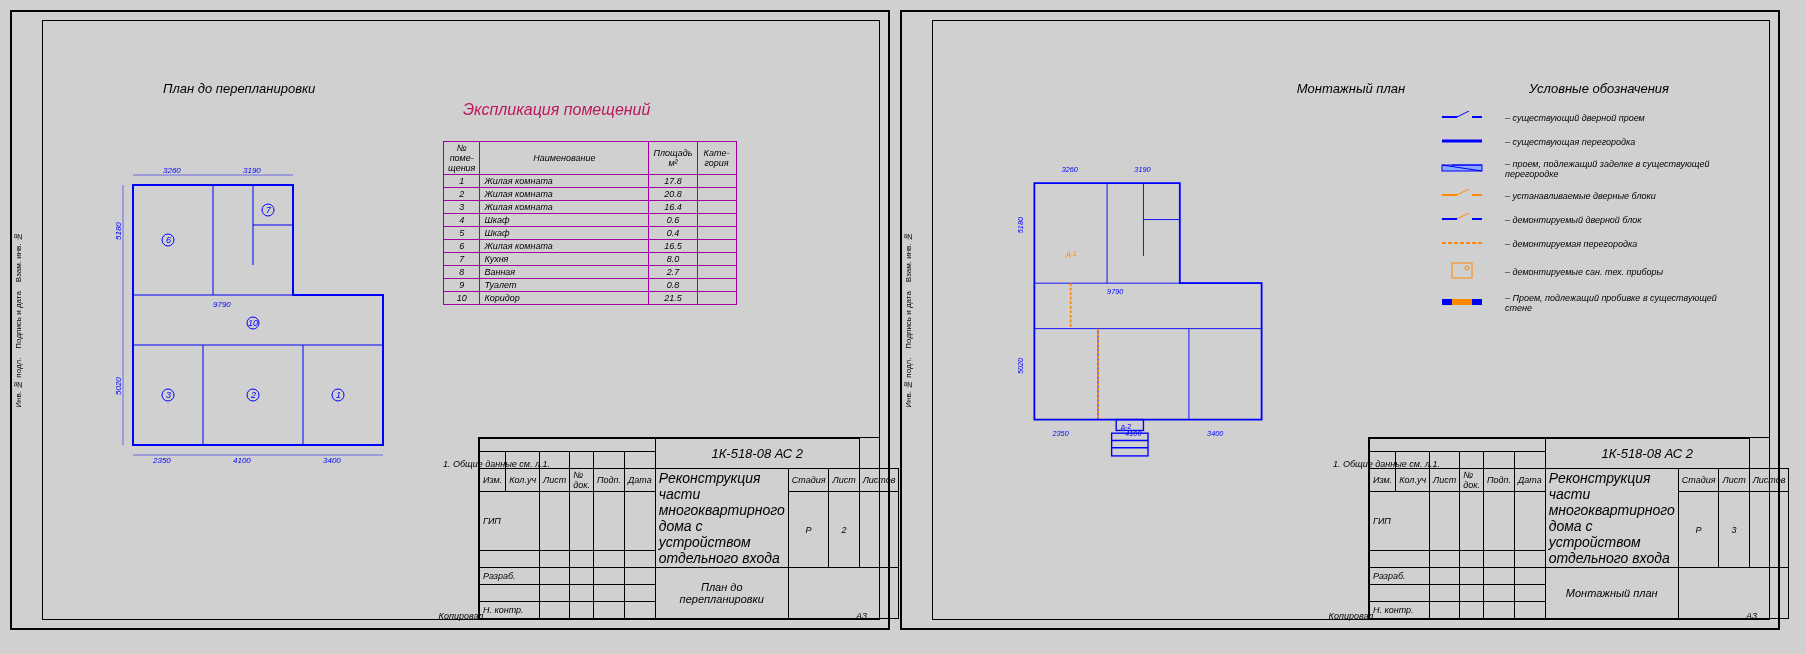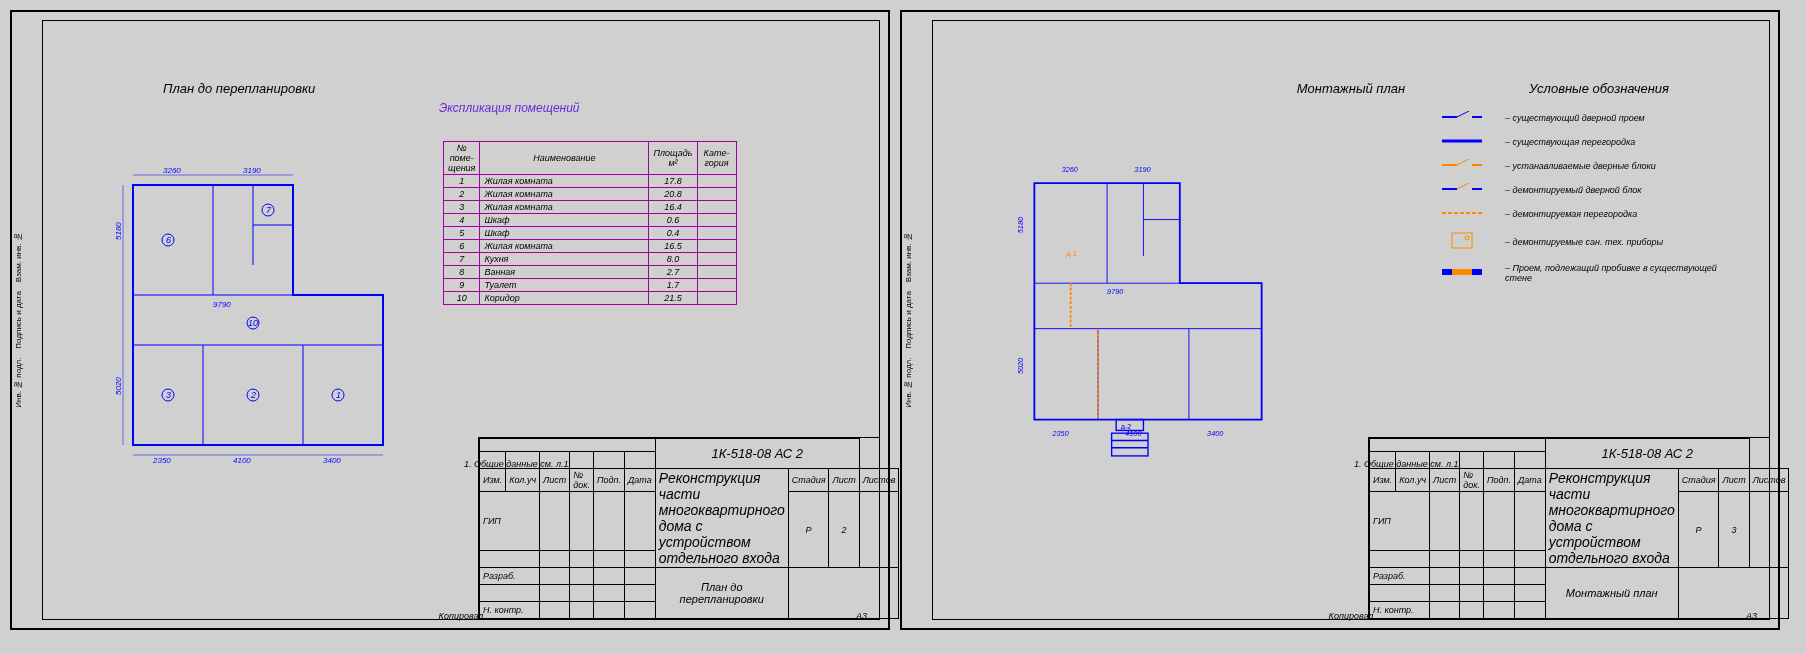--- a/index.html
+++ b/index.html
@@ -41,24 +41,24 @@
     top: 60px;
     font-size: 13px;
     font-style: italic;
     color: #000;
   }
   .plan-title.left { left: 120px; }
   .plan-title.center { left: 50%; transform: translateX(-50%); }
   .expl-title {
     position: absolute;
     top: 80px;
-    left: 396px;
-    font-size: 12px;
-    font-style: italic;
-    color: #6d28d9;
+    left: 420px;
+    font-size: 16px;
+    font-style: italic;
+    color: #be185d;
   }
   .legend-title {
     position: absolute;
     top: 60px;
     right: 100px;
     font-size: 13px;
     font-style: italic;
     color: #000;
   }
   .floor-plan {
@@ -88,21 +88,20 @@
   .col-name { width: 160px; }
   .col-area { width: 35px; text-align: center; }
   .col-cat { width: 30px; text-align: center; }
   .note {
     position: absolute;
     bottom: 150px;
     left: 400px;
     font-size: 9px;
     font-style: italic;
     color: #000;
-    margin-left: 21px;
   }
   .title-block {
     position: absolute;
     bottom: 0;
     right: 0;
     width: 400px;
     border-left: 1px solid #000;
     border-top: 1px solid #000;
   }
   .title-block table {
@@ -275,21 +274,21 @@
           </tr>
           <tr>
             <td class="col-num">8</td>
             <td class="col-name">Ванная</td>
             <td class="col-area">2.7</td>
             <td class="col-cat"></td>
           </tr>
           <tr>
             <td class="col-num">9</td>
             <td class="col-name">Туалет</td>
-            <td class="col-area">1.7</td>
+            <td class="col-area">0.8</td>
             <td class="col-cat"></td>
           </tr>
           <tr>
             <td class="col-num">10</td>
             <td class="col-name">Коридор</td>
             <td class="col-area">21.5</td>
             <td class="col-cat"></td>
           </tr>
         </tbody>
     </table>
@@ -428,20 +427,28 @@
           <div class="legend-label">– существующий дверной проем</div>
         </div>
         <div class="legend-row">
           <div class="legend-sym"><svg width="50" height="12">
               <line x1="5" y1="6" x2="45" y2="6" stroke="#0000ff" stroke-width="3"></line>
             </svg></div>
           <div class="legend-label">– существующая перегородка</div>
         </div>
         <div class="legend-row">
           <div class="legend-sym"><svg width="50" height="12">
+              <rect x="5" y="3" width="40" height="6" fill="#88aaff" stroke="#0000ff"></rect>
+              <line x1="5" y1="3" x2="45" y2="9" stroke="#0000ff"></line>
+              <line x1="15" y1="3" x2="45" y2="3" stroke="#0000ff"></line>
+            </svg></div>
+          <div class="legend-label">– проем, подлежащий заделке в существующей перегородке</div>
+        </div>
+        <div class="legend-row">
+          <div class="legend-sym"><svg width="50" height="12">
               <line x1="5" y1="6" x2="20" y2="6" stroke="#ff8800" stroke-width="2"></line>
               <line x1="20" y1="6" x2="32" y2="0" stroke="#ff8800"></line>
               <line x1="35" y1="6" x2="45" y2="6" stroke="#ff8800" stroke-width="2"></line>
             </svg></div>
           <div class="legend-label">– устанавливаемые дверные блоки</div>
         </div>
         <div class="legend-row">
           <div class="legend-sym"><svg width="50" height="12">
               <line x1="5" y1="6" x2="20" y2="6" stroke="#0000ff" stroke-width="2"></line>
               <line x1="20" y1="6" x2="32" y2="0" stroke="#ff8800"></line>

